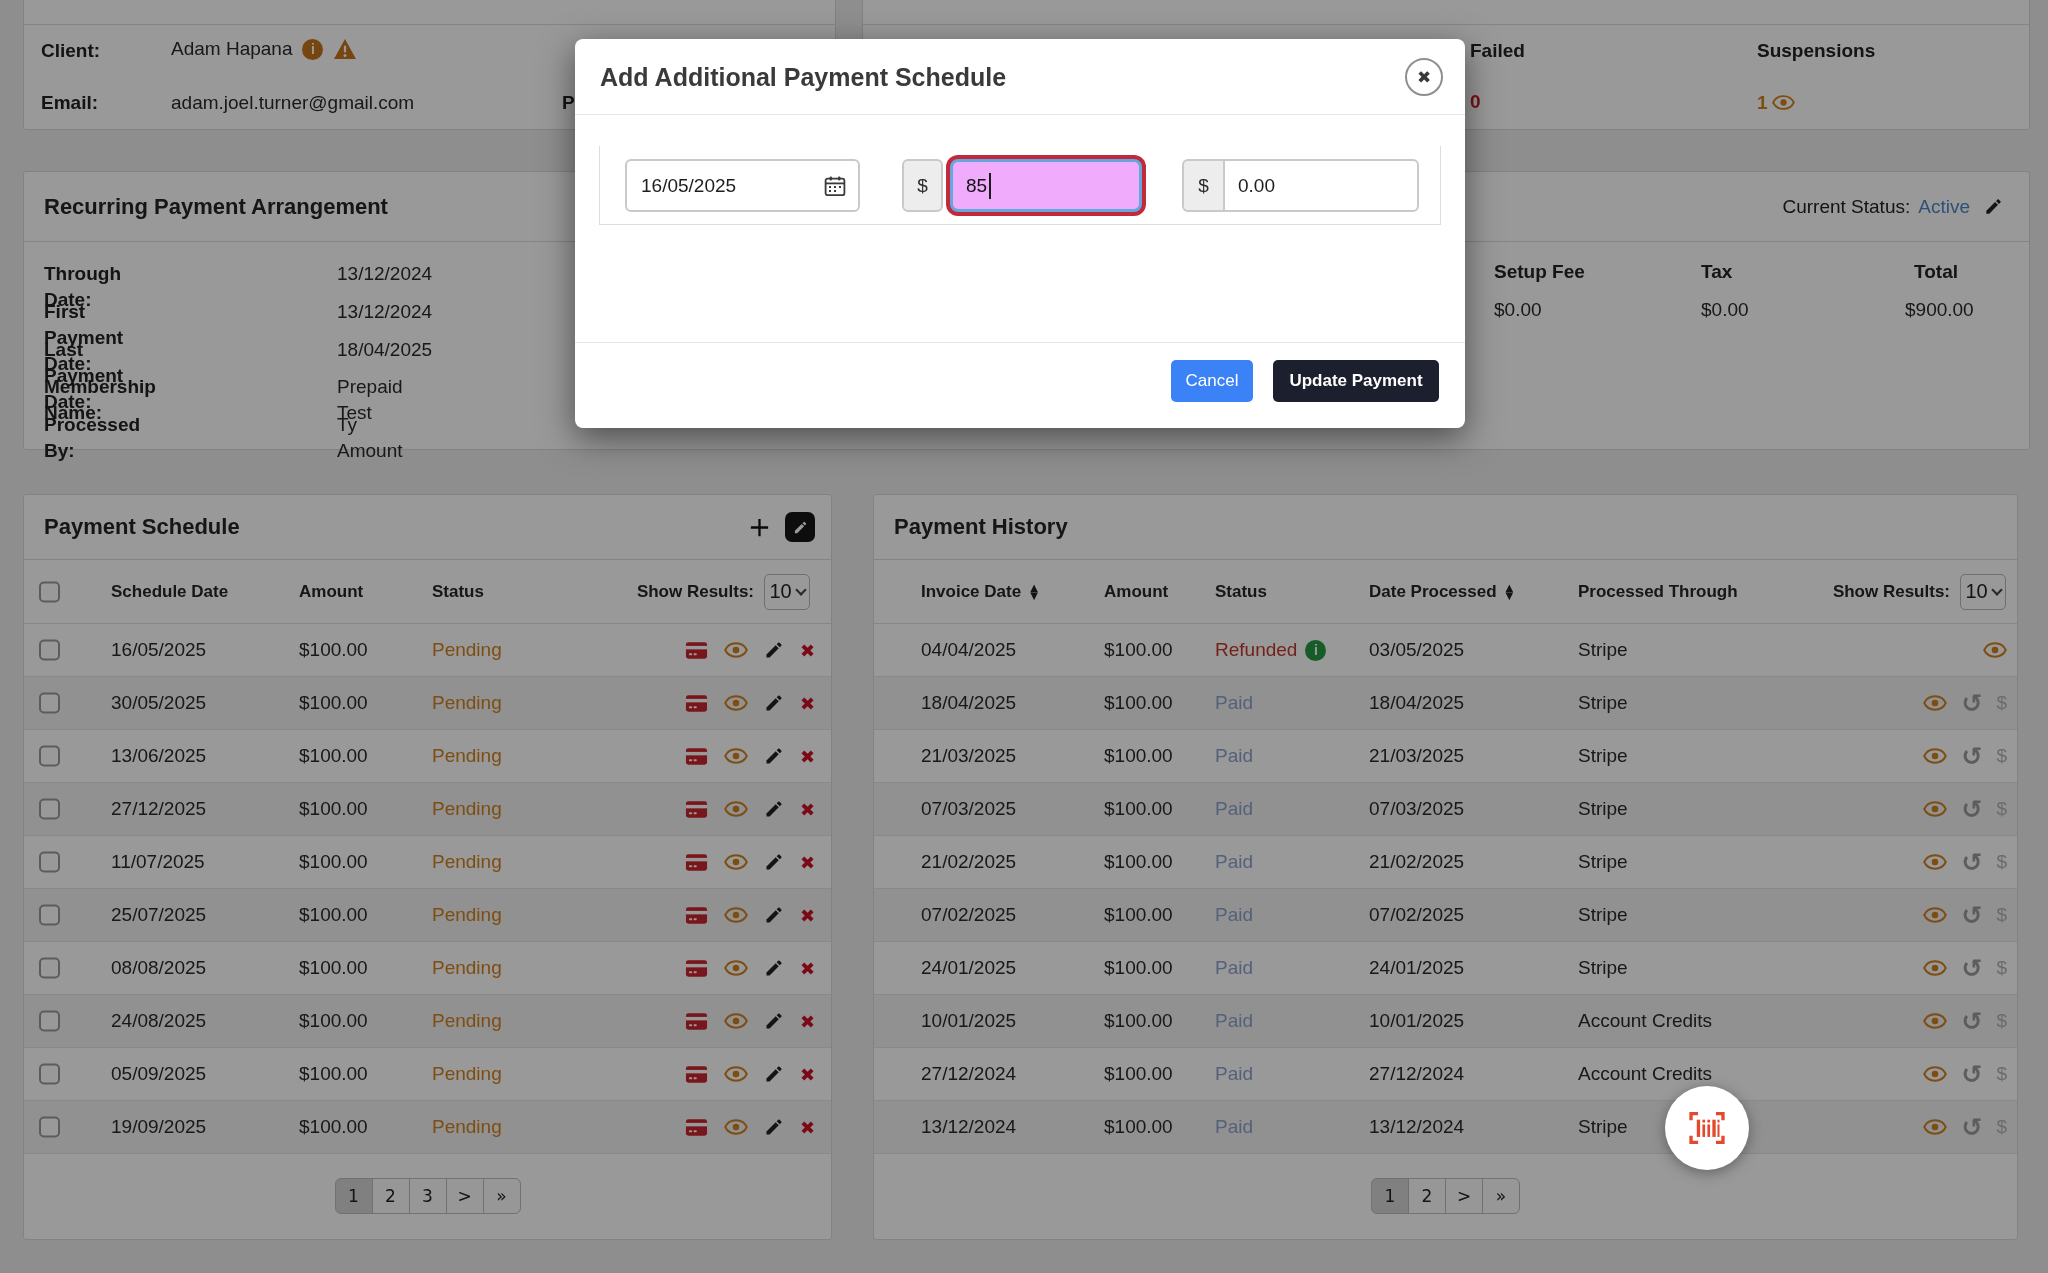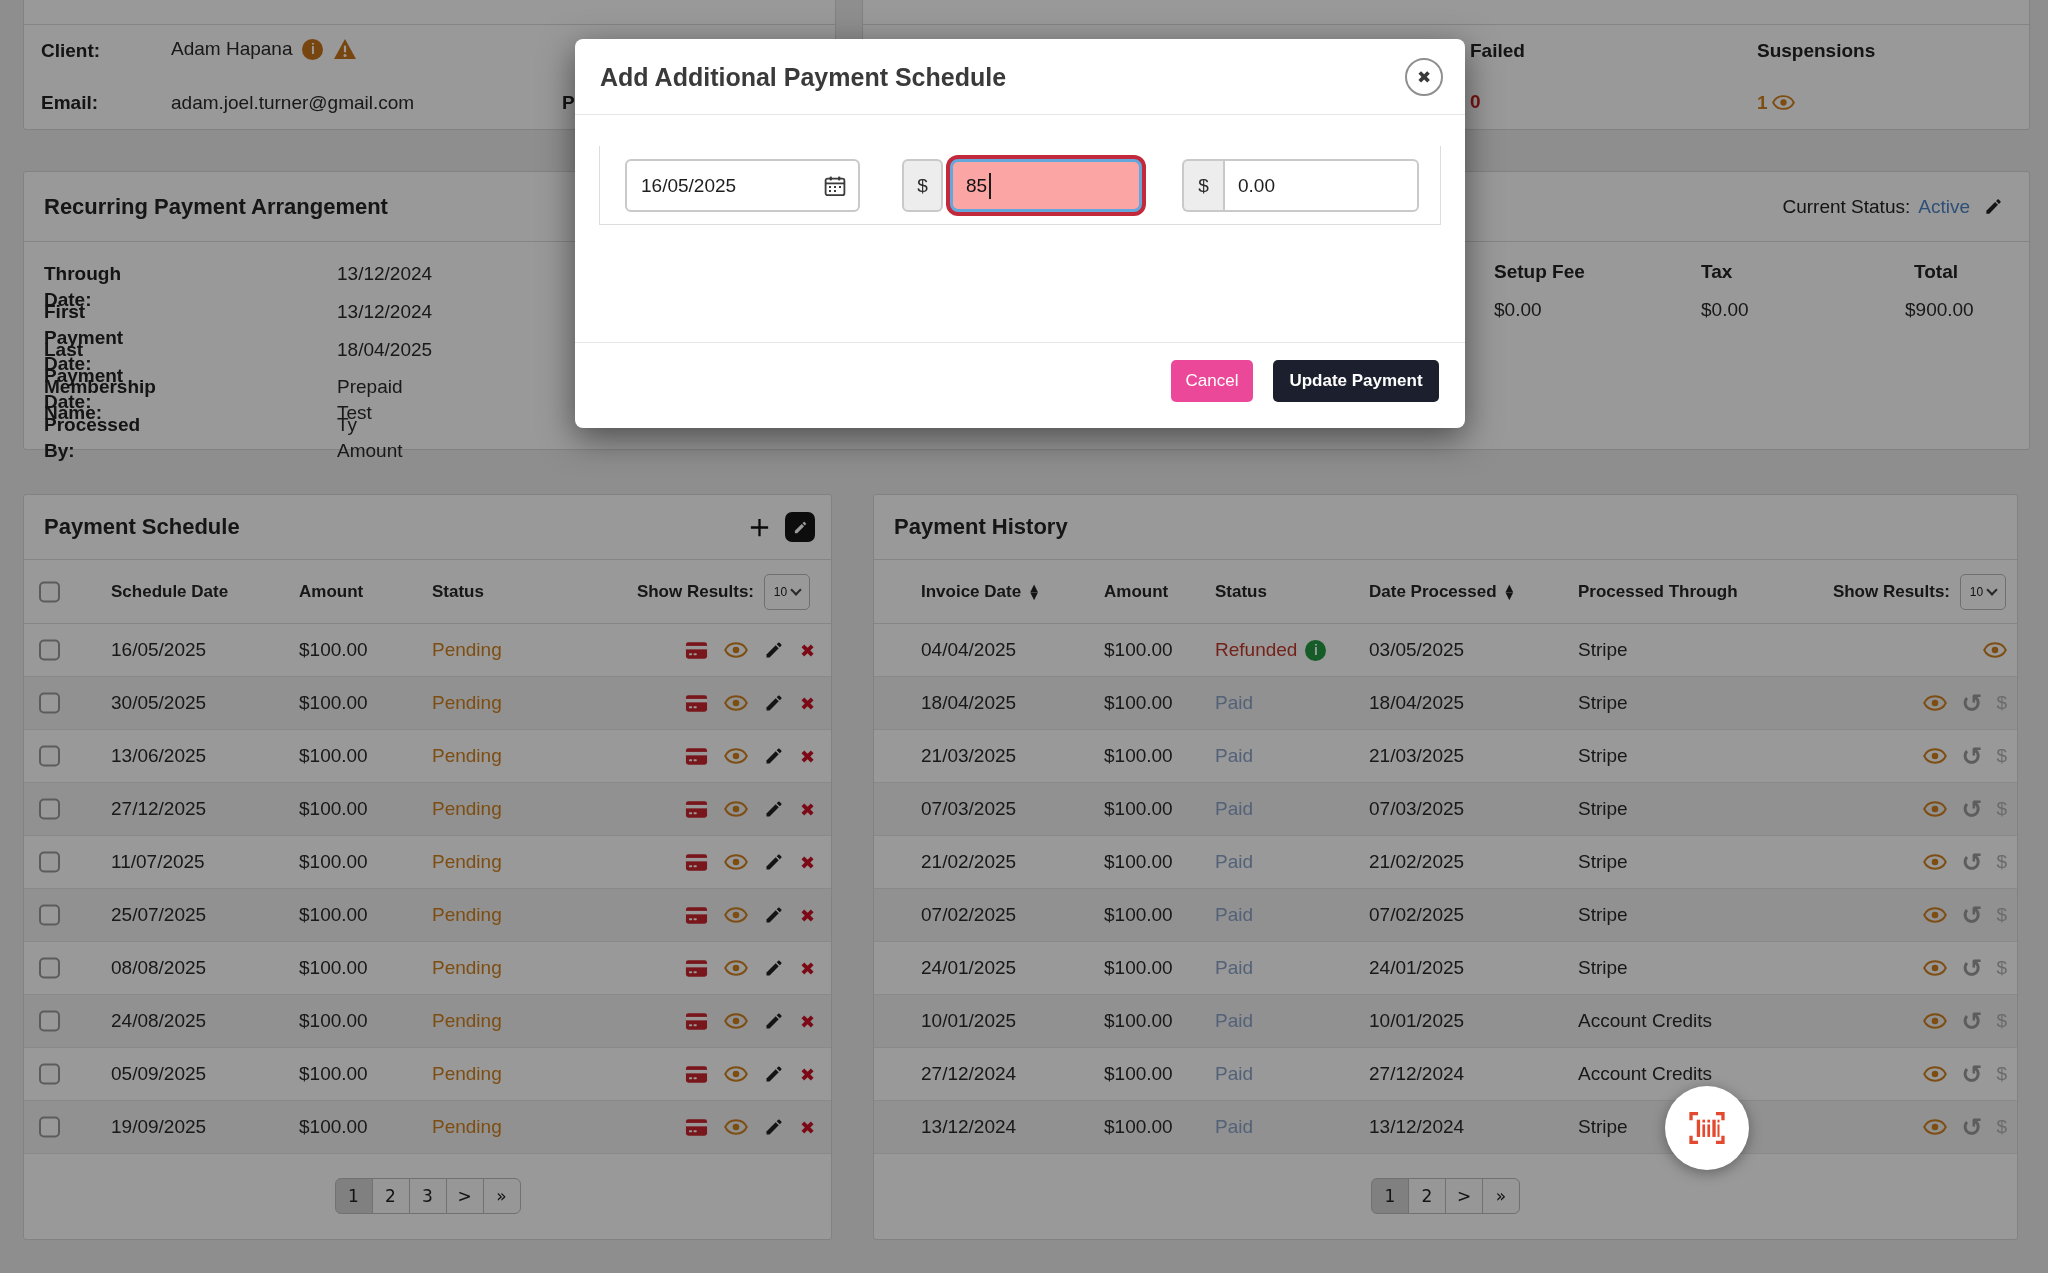--- a/index.html
+++ b/index.html
@@ -46,21 +46,21 @@
   .sq-icon { width:30px; height:30px; background:#161616; border-radius:7px; display:flex; align-items:center; justify-content:center; }
 
   .thead { position:absolute; top:65px; left:0; right:0; height:64px; border-bottom:1px solid #e0e0e0; }
   .th { position:absolute; top:50%; transform:translateY(-50%); font-size:17px; font-weight:700; color:#272727;
     display:flex; align-items:center; }
   .sort { display:inline-flex; flex-direction:column; margin-left:9px; font-size:10px; line-height:8px; color:#222;
     font-family:"DejaVu Sans",sans-serif; }
   .results { position:absolute; top:50%; transform:translateY(-50%); display:flex; align-items:center; gap:10px; }
   .results-lbl { font-size:17px; font-weight:700; color:#272727; }
   .results-sel { width:46px; height:36px; border:1px solid #b9b9b9; border-radius:5px; background:#fff;
-    display:flex; align-items:center; justify-content:center; gap:5px; font-size:12px; color:#222; }
+    display:flex; align-items:center; justify-content:center; gap:5px; font-size:20px; color:#222; }
   .chev { width:8px; height:8px; border-right:2px solid #444; border-bottom:2px solid #444;
     transform:rotate(45deg); margin-top:-4px; }
 
   .tbody { position:absolute; top:129px; left:0; right:0; }
   .trow { position:relative; height:53px; border-bottom:1px solid #e4e4e4; background:#fff; }
   .trow:nth-child(even) { background:#f2f2f2; }
   .cell { position:absolute; top:50%; transform:translateY(-50%); font-size:19px; color:#2a2a2a;
     display:flex; align-items:center; gap:8px; }
   .pending { color:#D0801F; }
   .paid { color:#8CA3C9; }
@@ -98,28 +98,28 @@
   .m-tbody { height:79px; border:1px solid #ddd; border-top:none; position:relative; background:#fff; }
   .inp-date { position:absolute; left:25px; top:13px; width:235px; height:53px; border:2px solid #c9c9c9; border-radius:6px;
     display:flex; align-items:center; justify-content:space-between; padding:0 11px 0 14px; font-size:19px; color:#1e1e1e; background:#fff; }
   .grp { position:absolute; top:13px; height:53px; display:flex; }
   .grp-amount { left:302px; } .grp-discount { left:582px; }
   .addon { width:41px; background:#ededed; border:2px solid #c9c9c9; display:flex; align-items:center;
     justify-content:center; font-size:19px; color:#2b2b2b; }
   .grp-amount .addon { border-radius:6px; }
   .grp-discount .addon { border-radius:6px 0 0 6px; border-right:none; }
   .inp-amount { margin-left:7px; width:192px; border:3px solid #63A7DC; border-radius:8px;
-    box-shadow:0 0 0 4px #C2293A; display:flex; align-items:center; padding-left:13px; font-size:19px; color:#111; background:#fca5a5; }
+    box-shadow:0 0 0 4px #C2293A; display:flex; align-items:center; padding-left:13px; font-size:19px; color:#111; background:#f0abfc; }
   .caret { display:inline-block; width:2px; height:26px; background:#1a1a1a; margin-left:2px; }
   .inp-discount { width:196px; border:2px solid #c9c9c9; border-radius:0 6px 6px 0; display:flex; align-items:center;
     padding-left:13px; font-size:19px; color:#1e1e1e; background:#fff; }
   .m-foot { position:absolute; left:0; right:0; top:303px; bottom:0; border-top:1px solid #e6e6e6; }
   .btn { position:absolute; top:17px; height:42px; border-radius:5px; color:#fff; font-size:17px;
     display:flex; align-items:center; justify-content:center; cursor:pointer; }
-  .btn-cancel { left:596px; width:82px; background:#ec4899; }
+  .btn-cancel { left:596px; width:82px; background:#3b82f6; }
   .btn-update { left:698px; width:166px; background:#1B1F2E; font-weight:600; }
   #fab { position:absolute; left:1665px; top:1086px; width:84px; height:84px; border-radius:50%; background:#fff;
     z-index:70; display:flex; align-items:center; justify-content:center; box-shadow:0 3px 14px rgba(0,0,0,.35); }
 </style>
 </head>
 <body>
 
 <div id="stage">
 
   <section class="card" id="card-client">

